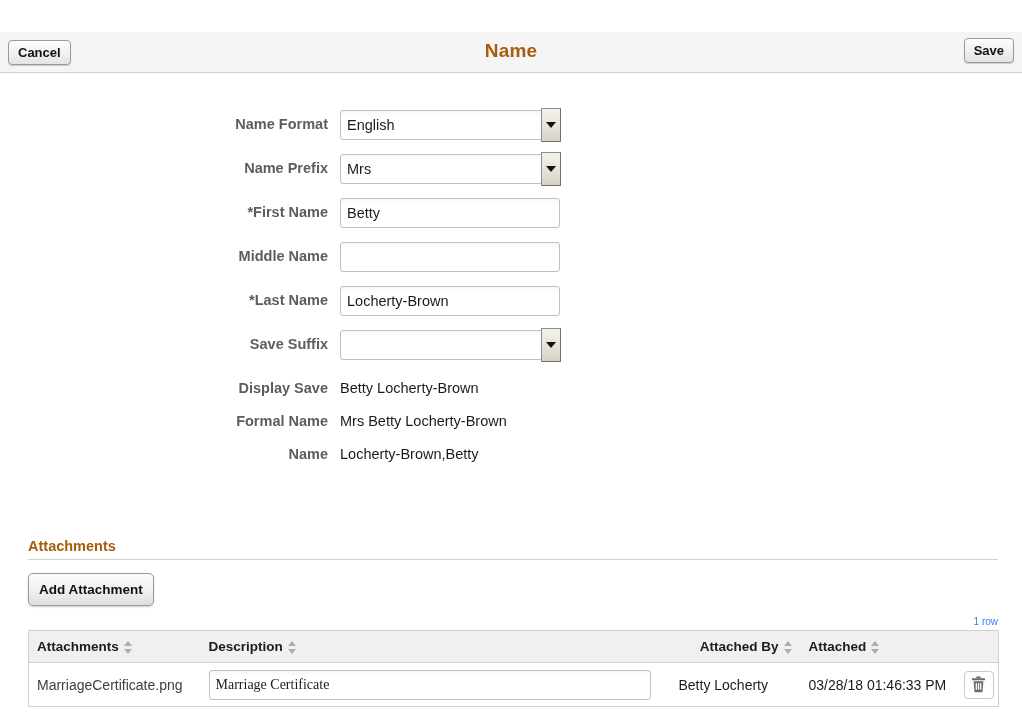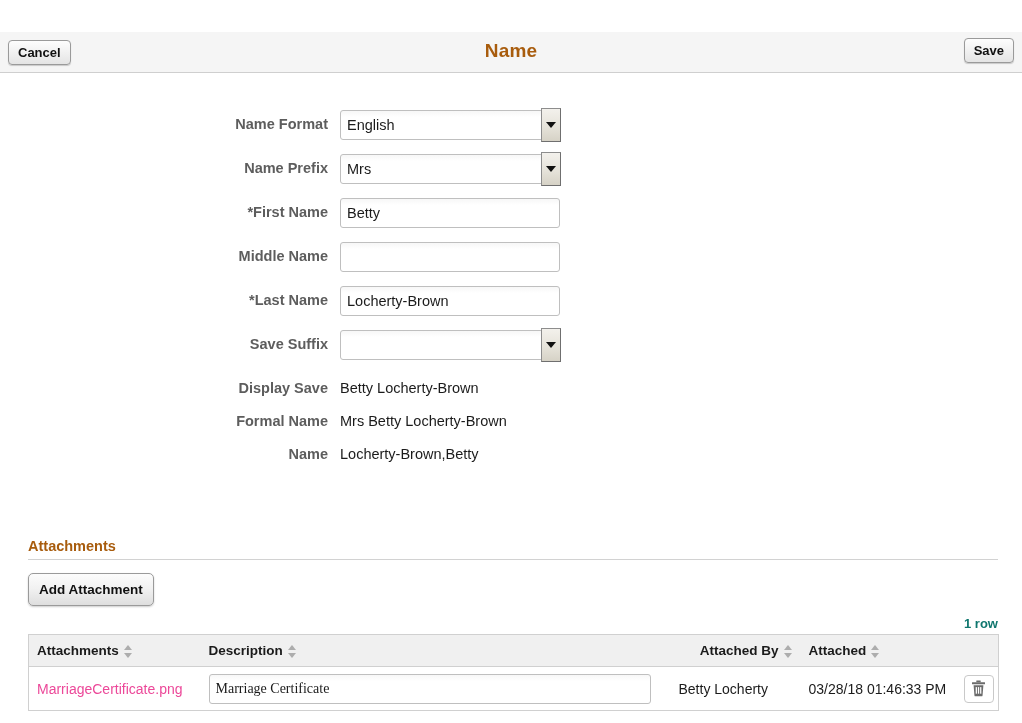--- a/index.html
+++ b/index.html
@@ -137,23 +137,23 @@
     background: linear-gradient(to bottom,#fcfcfc 0%,#f1f1f1 48%,#dedede 100%);
     border: 1px solid #9a9a9a;
     border-radius: 5px;
     box-shadow: 0 1px 2px rgba(0,0,0,.2);
     padding: 8px 10px;
     cursor: pointer;
   }
 
   .rowcount {
     text-align: right;
-    font-size: 13px;
-    font-weight: bold;
-    color: #0f766e;
+    font-size: 10px;
+    font-weight: normal;
+    color: #3b82f6;
     margin-top: 10px;
     margin-bottom: 3px;
   }
 
   .gridtbl {
     width: 100%;
     border-collapse: collapse;
     border: 1px solid #d0d0d0;
     table-layout: fixed;
   }
@@ -192,21 +192,21 @@
     content: "";
     position: absolute; left: 0;
     width: 0; height: 0;
     border-left: 4.5px solid transparent;
     border-right: 4.5px solid transparent;
   }
   .sorticon::before { top: 0;   border-bottom: 5px solid #adadad; }
   .sorticon::after  { bottom: 0; border-top: 5px solid #adadad; }
 
   .flink {
-    color: #ec4899;
+    color: #404040;
     font-size: 14px;
     text-decoration: none;
     cursor: pointer;
   }
 
   .descbox {
     width: 442px;
     height: 30px;
     border: 1px solid #bfbfbf;
     border-radius: 3px;

